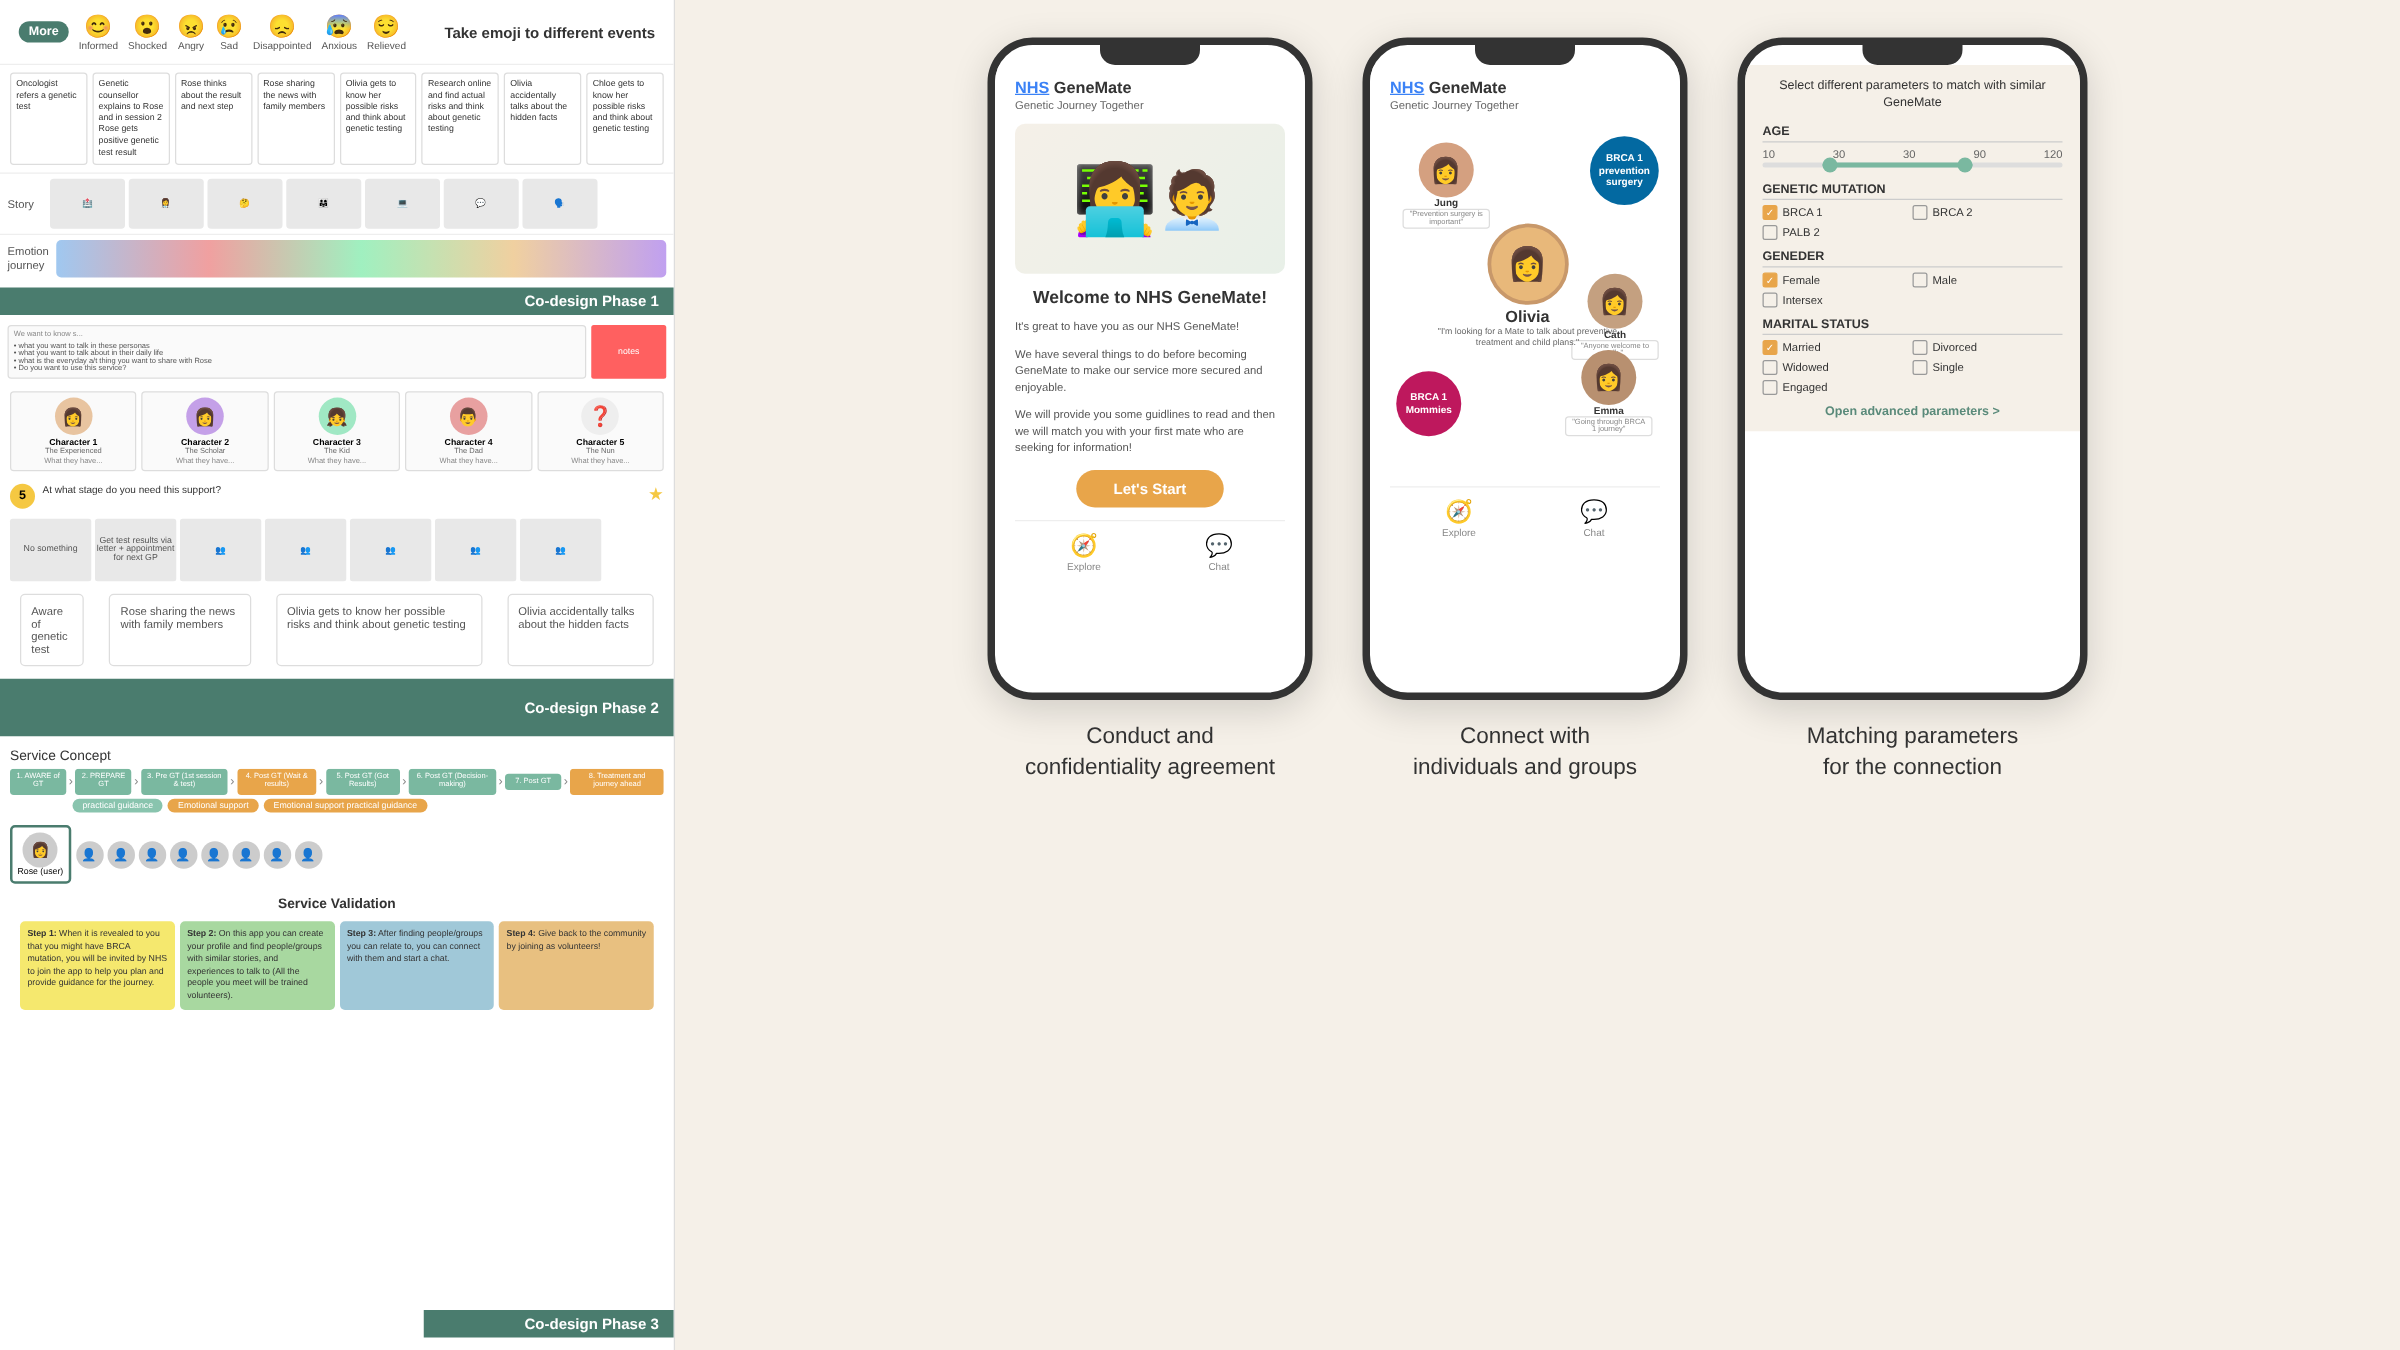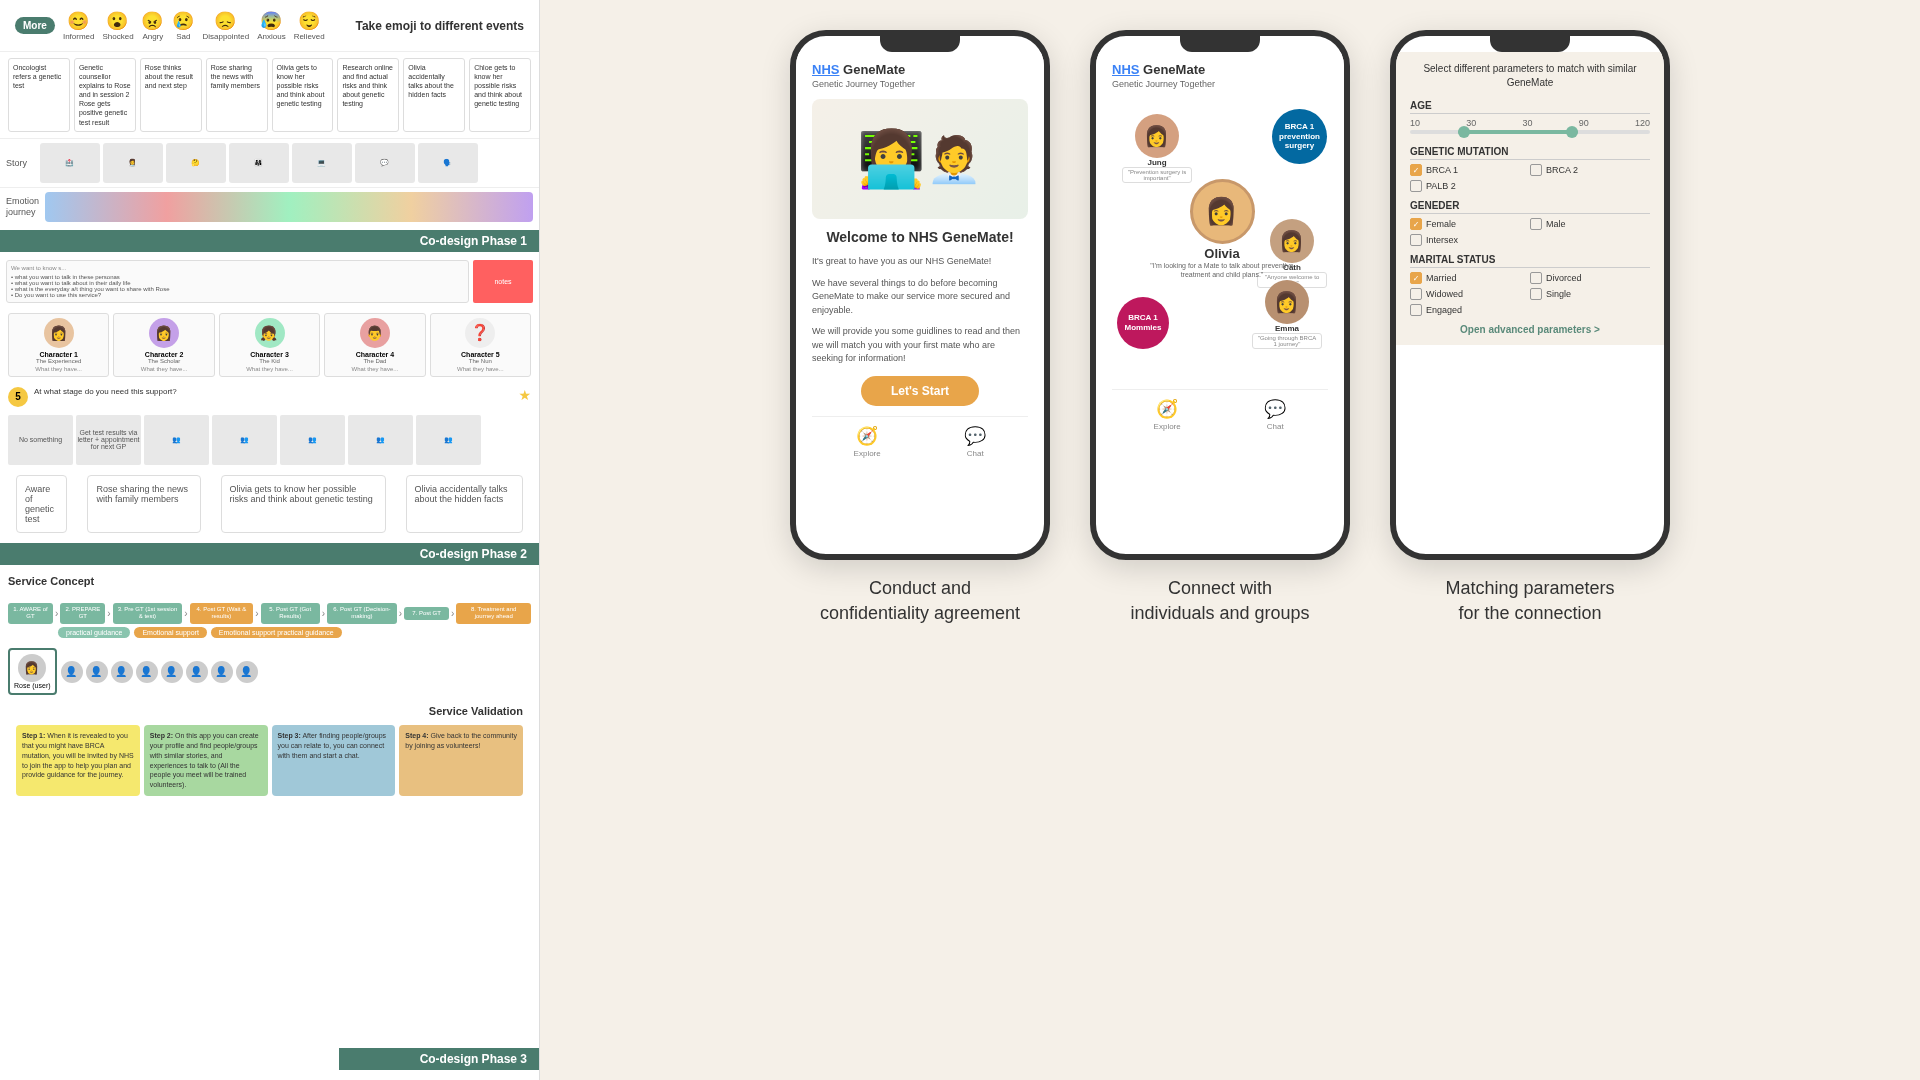--- a/index.html
+++ b/index.html
@@ -208,35 +208,35 @@
       margin: 4px 8px;
       font-size: 9px;
       color: #555;
     }
 
     
     .phase2-banner {
       background: #4a7c6e;
       color: white;
       text-align: right;
-      padding: 4px 12px;
+      padding: 16px 12px;
       font-size: 12px;
       font-weight: bold;
       margin: 4px 0;
     }
 
     
     .service-concept {
       padding: 6px 8px;
     }
     .service-concept-label {
       font-size: 11px;
-      font-weight: bold;
-      color: #333;
-      margin-bottom: 16px;
+      font-weight: normal;
+      color: #333;
+      margin-bottom: 4px;
     }
     .service-flow {
       display: flex;
       align-items: center;
       gap: 2px;
       overflow-x: hidden;
     }
     .flow-step {
       background: #7ab8a0;
       color: white;
@@ -279,21 +279,21 @@
       align-items: center;
       justify-content: center;
       font-size: 10px;
     }
 
     
     .validation-label {
       font-size: 11px;
       font-weight: bold;
       color: #333;
-      text-align: right;
+      text-align: center;
       padding: 4px 8px;
     }
     .steps-row {
       display: flex;
       gap: 4px;
       padding: 4px 8px;
     }
     .step-box {
       flex: 1;
       border-radius: 4px;

